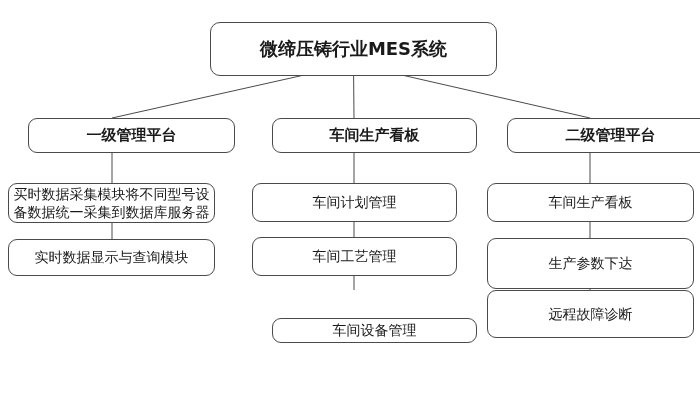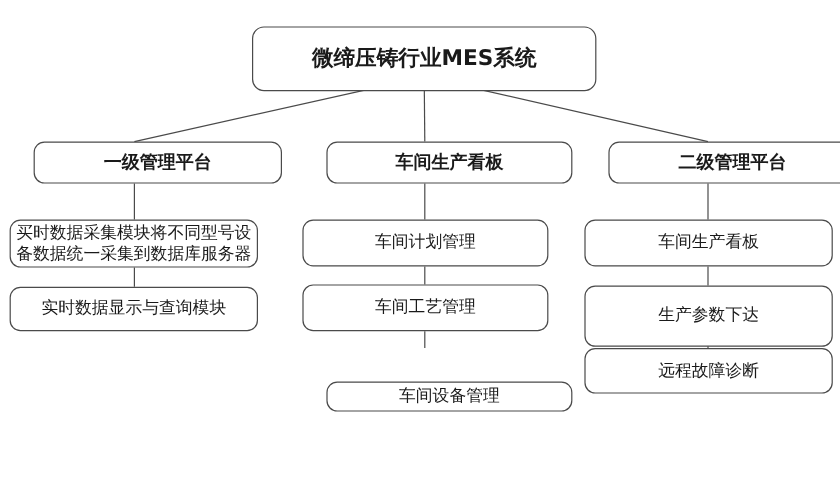--- a/index.html
+++ b/index.html
@@ -69,21 +69,21 @@
   .c1-0 { top: 183px; height: 40px; }
   .c1-1 { top: 239px; height: 37px; }
 
   .c2-0 { top: 183px; height: 39px; }
   .c2-1 { top: 237px; height: 39px; }
   .c2-2 { top: 290px; height: 38px; }
   .c2-3 { top: 318px; height: 25px; margin-left: 20px; }
 
   .c3-0 { top: 183px; height: 39px; }
   .c3-1 { top: 238px; height: 51px; }
-  .c3-2 { top: 290px; height: 38px; }
+  .c3-2 { top: 290px; height: 48px; }
 </style>
 </head>
 <body>
 
 <div class="canvas">
 
   <svg class="connectors" viewBox="0 0 700 400" xmlns="http://www.w3.org/2000/svg">
 
     <line x1="353.5" y1="64" x2="112" y2="118"></line>
     <line x1="353.5" y1="64" x2="354" y2="118"></line>

